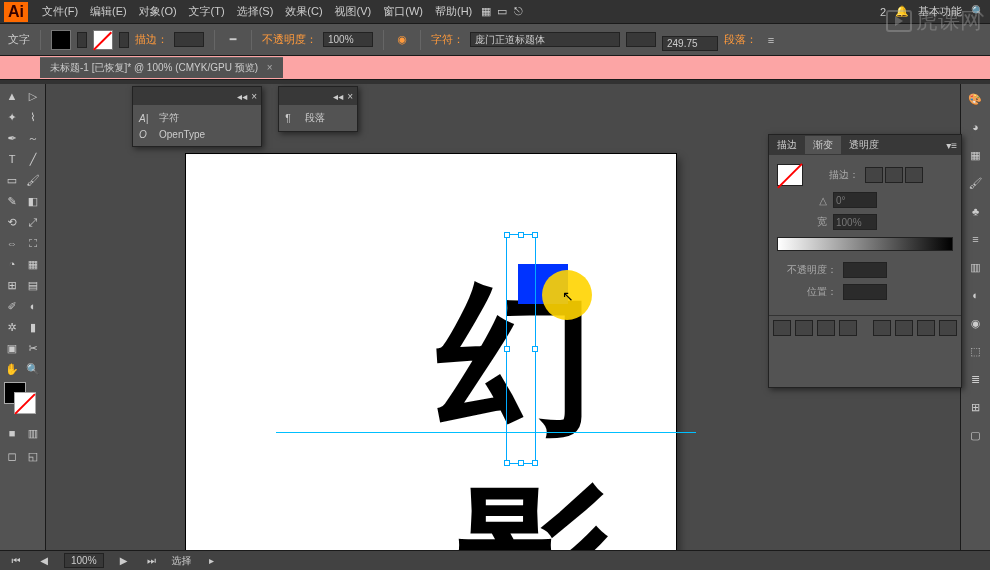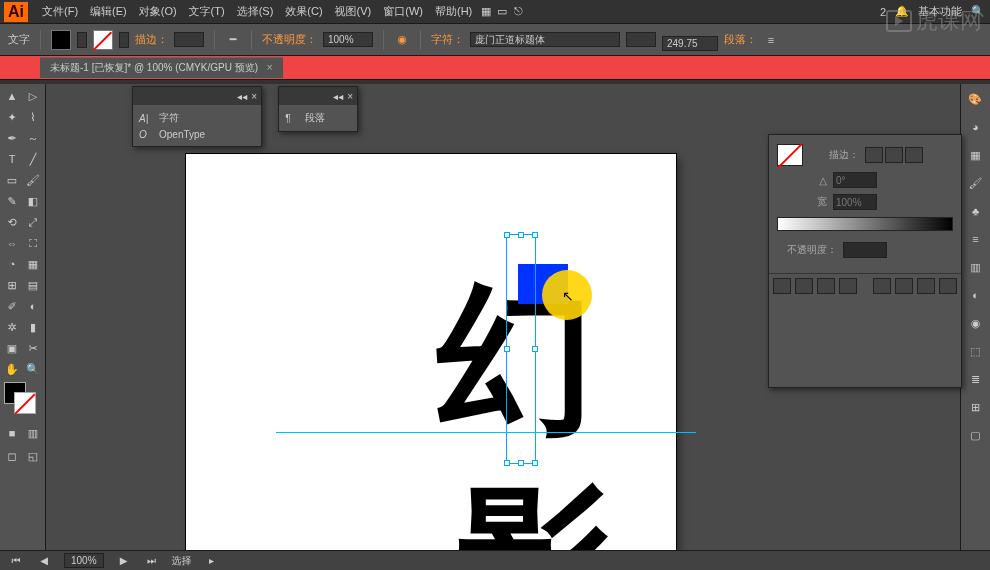--- a/index.html
+++ b/index.html
@@ -18,21 +18,21 @@
 .ctrl-label.orange { color: #ff9a3c; }
 .swatch { width: 20px; height: 20px; border: 1px solid #777; }
 .swatch-black { background: #000; }
 .swatch-none { background: #fff; position: relative; }
 .swatch-none::after { content: ''; position: absolute; width: 140%; height: 2px; background: red; transform: rotate(-45deg); top: 50%; left: -20%; }
 .ctrl-input { background: #383838; border: 1px solid #222; color: #ccc; padding: 1px 4px; font-size: 10px; width: 50px; }
 .ctrl-dropdown { width: 10px; height: 16px; background: #383838; border: 1px solid #222; }
 .ctrl-sep { width: 1px; height: 20px; background: #666; margin: 0 4px; }
 
 
-.tabbar { height: 24px; background: #ef4444; display: flex; align-items: center; padding-left: 40px; border-bottom: 1px solid #1a1a1a; }
+.tabbar { height: 24px; background: #fca5a5; display: flex; align-items: center; padding-left: 40px; border-bottom: 1px solid #1a1a1a; }
 .doc-tab { background: #525252; padding: 3px 10px; font-size: 10px; color: #ccc; border-top: 1px solid #666; }
 .doc-tab .x { margin-left: 6px; color: #aaa; }
 
 
 .workspace { position: absolute; top: 84px; bottom: 20px; left: 0; right: 0; display: flex; }
 .tools-left { width: 46px; background: #535353; border-right: 1px solid #1a1a1a; display: flex; flex-wrap: wrap; align-content: flex-start; padding: 2px; gap: 1px; }
 .tool { width: 20px; height: 20px; display: flex; align-items: center; justify-content: center; color: #ccc; cursor: pointer; }
 .color-wells { width: 42px; padding: 4px 2px; position: relative; height: 40px; }
 .well-fg { width: 22px; height: 22px; background: #000; border: 1px solid #aaa; position: absolute; top: 2px; left: 2px; }
 .well-bg { width: 22px; height: 22px; background: #fff; border: 1px solid #aaa; position: absolute; top: 12px; left: 12px; }
@@ -259,20 +259,26 @@
     <div class="right-icon">◐</div>
     <div class="right-icon">◉</div>
     <div class="right-icon">⬚</div>
     <div class="right-icon">≣</div>
     <div class="right-icon">⊞</div>
     <div class="right-icon">▢</div>
   </div>
 </div>
 
 <div class="grad-panel">
+  <div class="grad-tabs">
+    <div class="grad-tab">描边</div>
+    <div class="grad-tab active">渐变</div>
+    <div class="grad-tab">透明度</div>
+    <span style="margin-left:auto;padding:0 4px">▾≡</span>
+  </div>
   <div class="grad-body">
     <div class="grad-row">
       <div class="grad-none"></div>
       <span class="lbl">描边：</span>
       <div class="grad-btns">
         <div class="grad-btn-sm"></div>
         <div class="grad-btn-sm"></div>
         <div class="grad-btn-sm"></div>
       </div>
     </div>
@@ -282,20 +288,24 @@
     </div>
     <div class="grad-row">
       <span class="lbl">宽</span>
       <input class="grad-num" value="100%" style="">
     </div>
     <div class="grad-slider"></div>
     <div class="grad-row" style="margin-top:8px">
       <span class="lbl" style="width:60px">不透明度：</span>
       <input class="grad-num" style="">
     </div>
+    <div class="grad-row">
+      <span class="lbl" style="width:60px">位置：</span>
+      <input class="grad-num" style="">
+    </div>
   </div>
   <div class="grad-bottom">
     <div class="gb-icon"></div>
     <div class="gb-icon"></div>
     <div class="gb-icon"></div>
     <div class="gb-icon"></div>
     <div style="flex:1"></div>
     <div class="gb-icon"></div>
     <div class="gb-icon"></div>
     <div class="gb-icon"></div>

